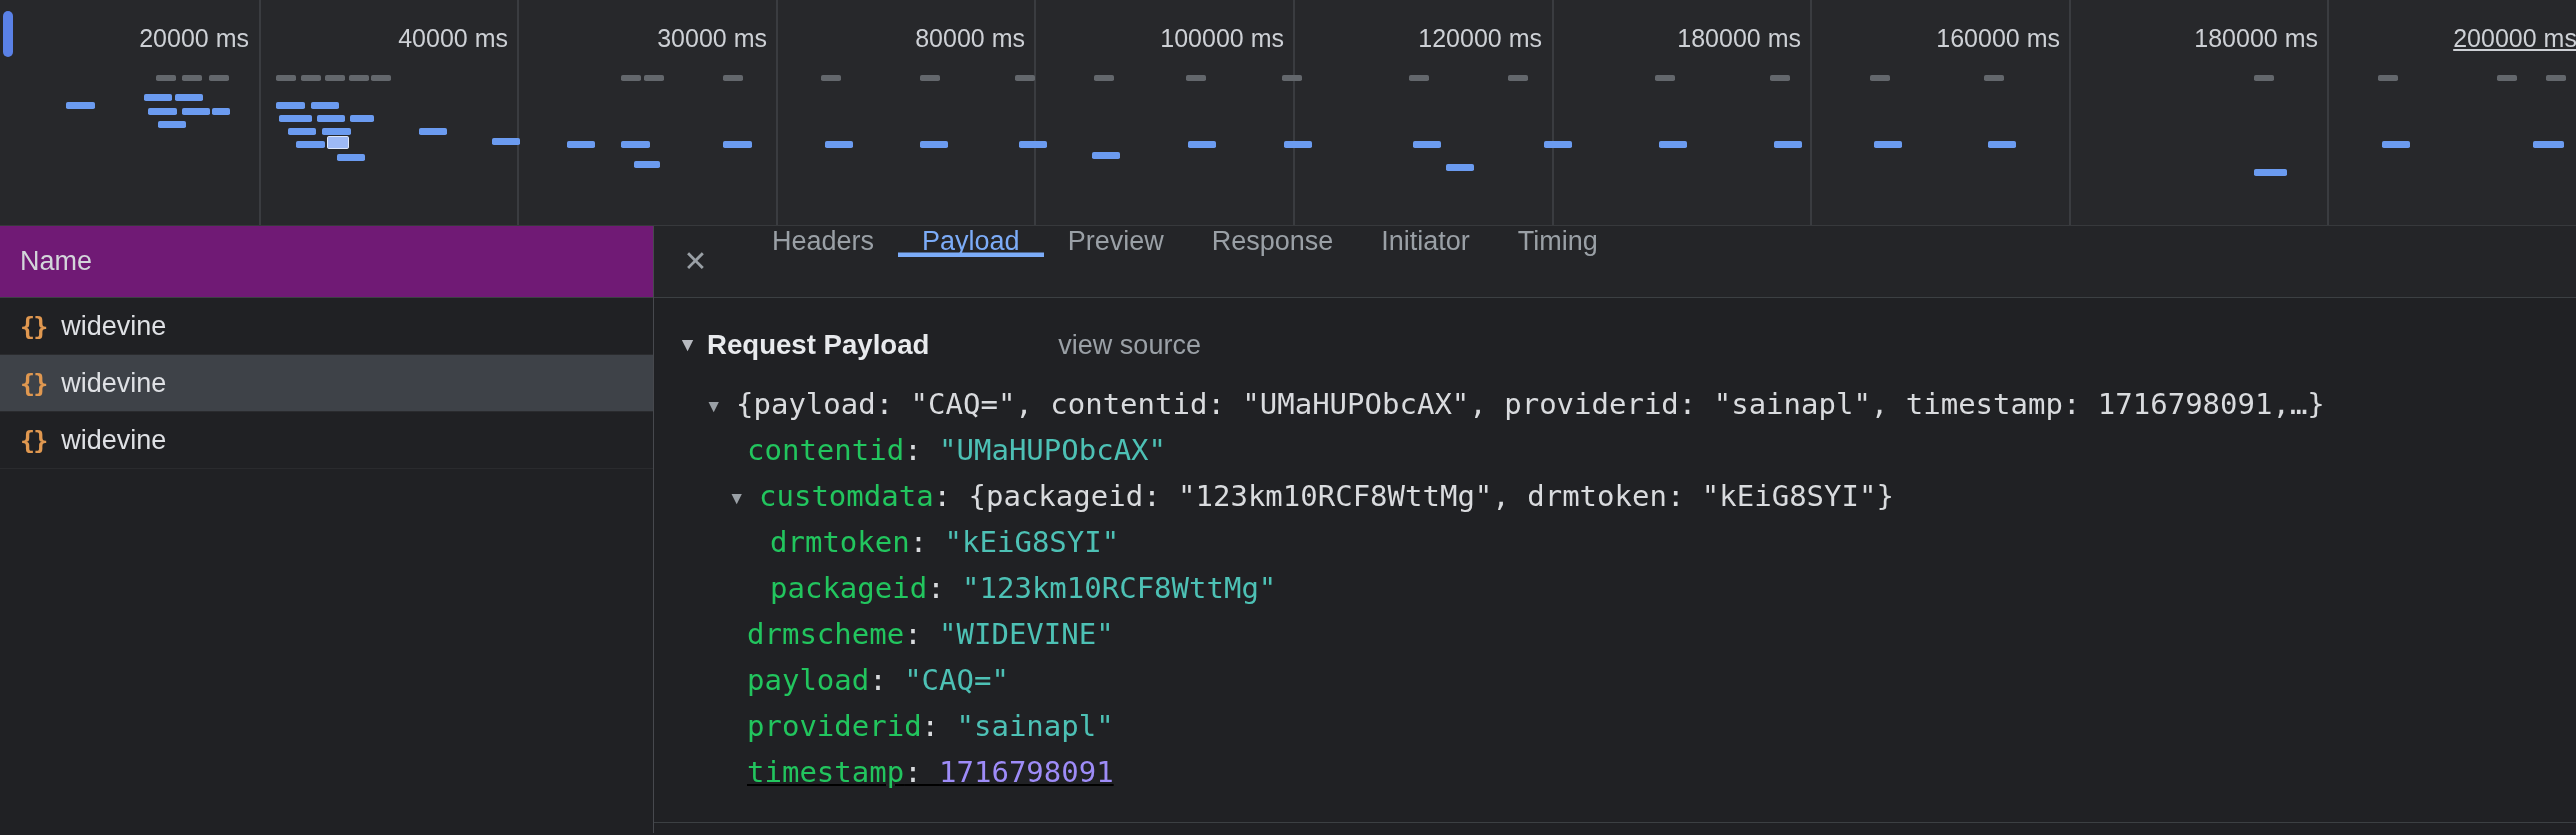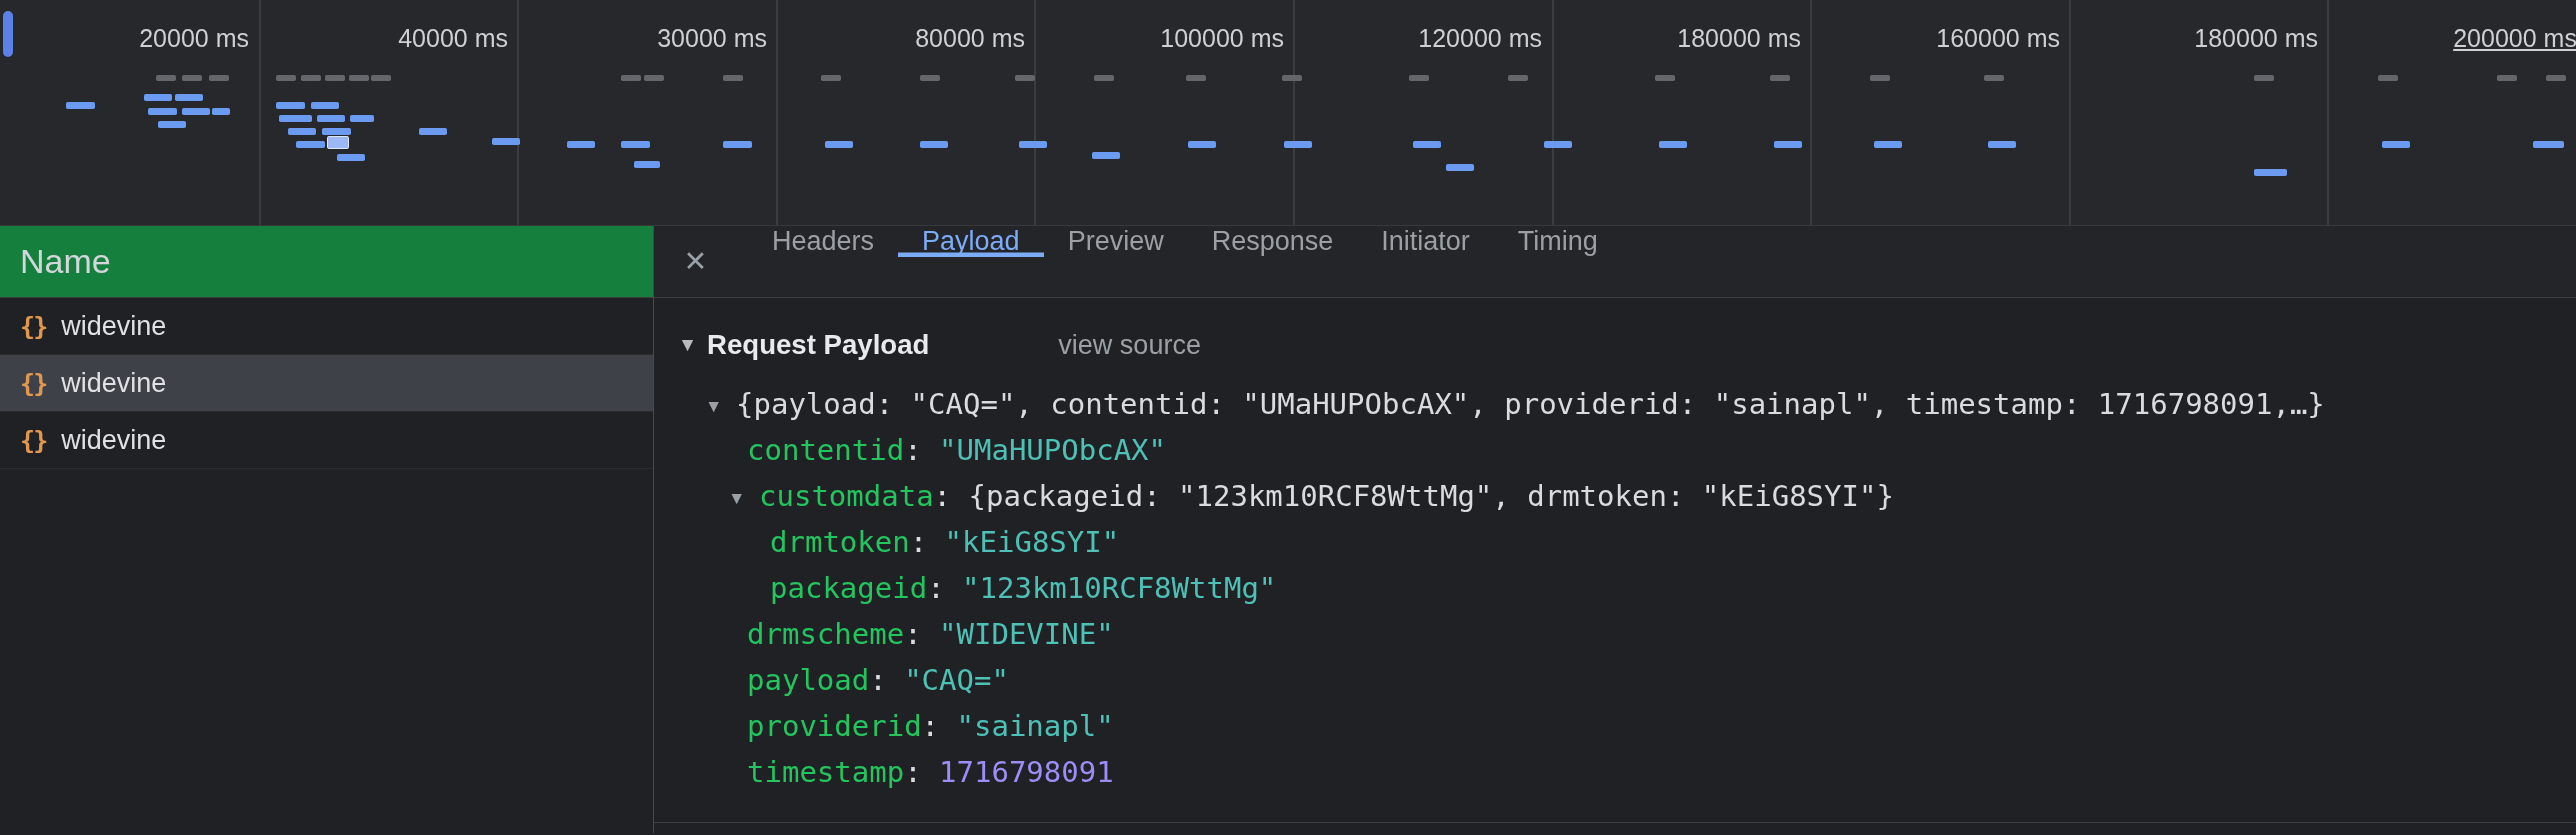--- a/index.html
+++ b/index.html
@@ -13,21 +13,21 @@
   .bar{position:absolute;border-radius:1.8px}
   .bar-blue{background:#6b9bf0;height:7.3px;width:27.6px}
   .bar-gray{background:#63676c;height:5.5px;width:20px}
   .bar-sel{background:#9db9f5;border:1.8px solid #dde7fb;height:13px;width:22px}
   .bar-handle{background:#5a81e6;border-radius:5.5px}
 
   
   .panels{display:flex;height:607px}
   .left{width:654px;border-right:1.8px solid #47494e;display:flex;flex-direction:column;background:#202124}
   .panel-header{height:72px;border-bottom:1.8px solid #3c4043;display:flex;align-items:center;
-    padding-left:20px;font-size:34px;color:#d3d6da;background:#15803d;flex:0 0 auto}
+    padding-left:20px;font-size:27px;color:#d3d6da;background:#701a75;flex:0 0 auto}
   .nrow{height:57px;display:flex;align-items:center;padding-left:20px;font-size:27px;color:#dfe1e5;
     border-bottom:0.9px solid #2a2b2e;cursor:pointer}
   .nrow.sel{background:#3e4248}
   .jicon{color:#e09850;font-family:"DejaVu Sans Mono",monospace;font-size:25px;font-weight:bold;
     margin-right:14.7px;letter-spacing:-1.8px}
 
   .right{flex:1;display:flex;flex-direction:column;min-width:0;background:#202124}
   .tabbar{height:72px;border-bottom:1.8px solid #3c4043;display:flex;align-items:stretch;
     padding-left:26px;background:#242528;flex:0 0 auto}
   .close{align-self:center;font-size:28.5px;color:#9aa0a6;width:31px;text-align:center;cursor:pointer}
@@ -188,18 +188,18 @@
       </div>
       <div id="tree">
           <div class="trow" style="padding-left: 51px;"><span class="texp">▼</span><span class="seg-plain">{payload: "CAQ=", contentid: "UMaHUPObcAX", providerid: "sainapl", timestamp: 1716798091,…}</span></div>
           <div class="trow" style="padding-left: 93px;"><span class="seg-key">contentid</span><span class="seg-plain">: </span><span class="seg-str">"UMaHUPObcAX"</span></div>
           <div class="trow" style="padding-left: 74px;"><span class="texp">▼</span><span class="seg-key">customdata</span><span class="seg-plain">: </span><span class="seg-plain">{packageid: "123km10RCF8WttMg", drmtoken: "kEiG8SYI"}</span></div>
           <div class="trow" style="padding-left: 116px;"><span class="seg-key">drmtoken</span><span class="seg-plain">: </span><span class="seg-str">"kEiG8SYI"</span></div>
           <div class="trow" style="padding-left: 116px;"><span class="seg-key">packageid</span><span class="seg-plain">: </span><span class="seg-str">"123km10RCF8WttMg"</span></div>
           <div class="trow" style="padding-left: 93px;"><span class="seg-key">drmscheme</span><span class="seg-plain">: </span><span class="seg-str">"WIDEVINE"</span></div>
           <div class="trow" style="padding-left: 93px;"><span class="seg-key">payload</span><span class="seg-plain">: </span><span class="seg-str">"CAQ="</span></div>
           <div class="trow" style="padding-left: 93px;"><span class="seg-key">providerid</span><span class="seg-plain">: </span><span class="seg-str">"sainapl"</span></div>
-          <div class="trow" style="padding-left: 93px;"><span class="seg-key">timestamp</span><span class="seg-plain">: </span><span class="seg-num">1716798091</span></div>
+          <div class="trow" style="padding-left: 93px; text-decoration: underline;"><span class="seg-key">timestamp</span><span class="seg-plain">: </span><span class="seg-num">1716798091</span></div>
         </div>
     </div>
   </div>
 </div>
 
 
 </body></html>

